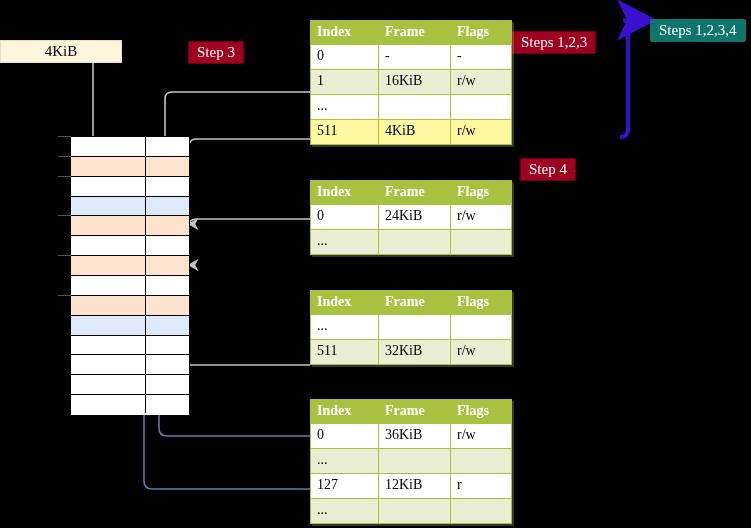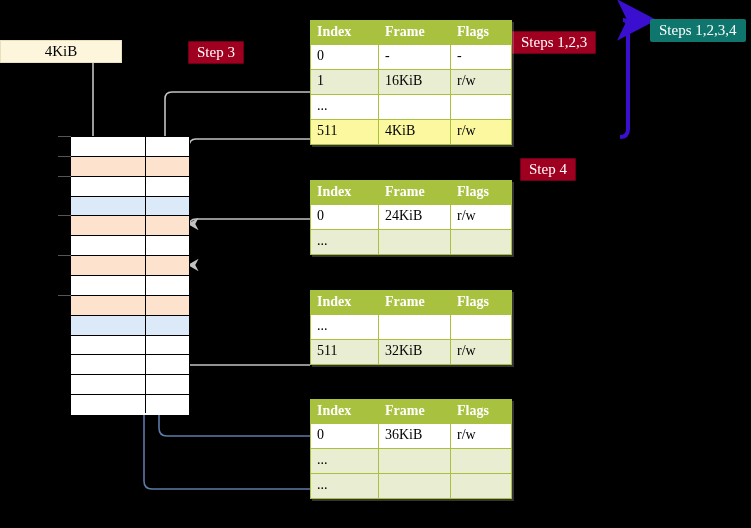--- a/index.html
+++ b/index.html
@@ -235,20 +235,25 @@
         <tr>
           <td class="c-index">0</td>
           <td class="c-frame">36KiB</td>
           <td class="c-flags">r/w</td>
         </tr>
         <tr class="alt">
           <td class="c-index">...</td>
           <td class="c-frame"></td>
           <td class="c-flags"></td>
         </tr>
+        <tr>
+          <td class="c-index">127</td>
+          <td class="c-frame">12KiB</td>
+          <td class="c-flags">r</td>
+        </tr>
         <tr class="alt">
           <td class="c-index">...</td>
           <td class="c-frame"></td>
           <td class="c-flags"></td>
         </tr>
       </tbody>
     </table>
 
 </div>
 

